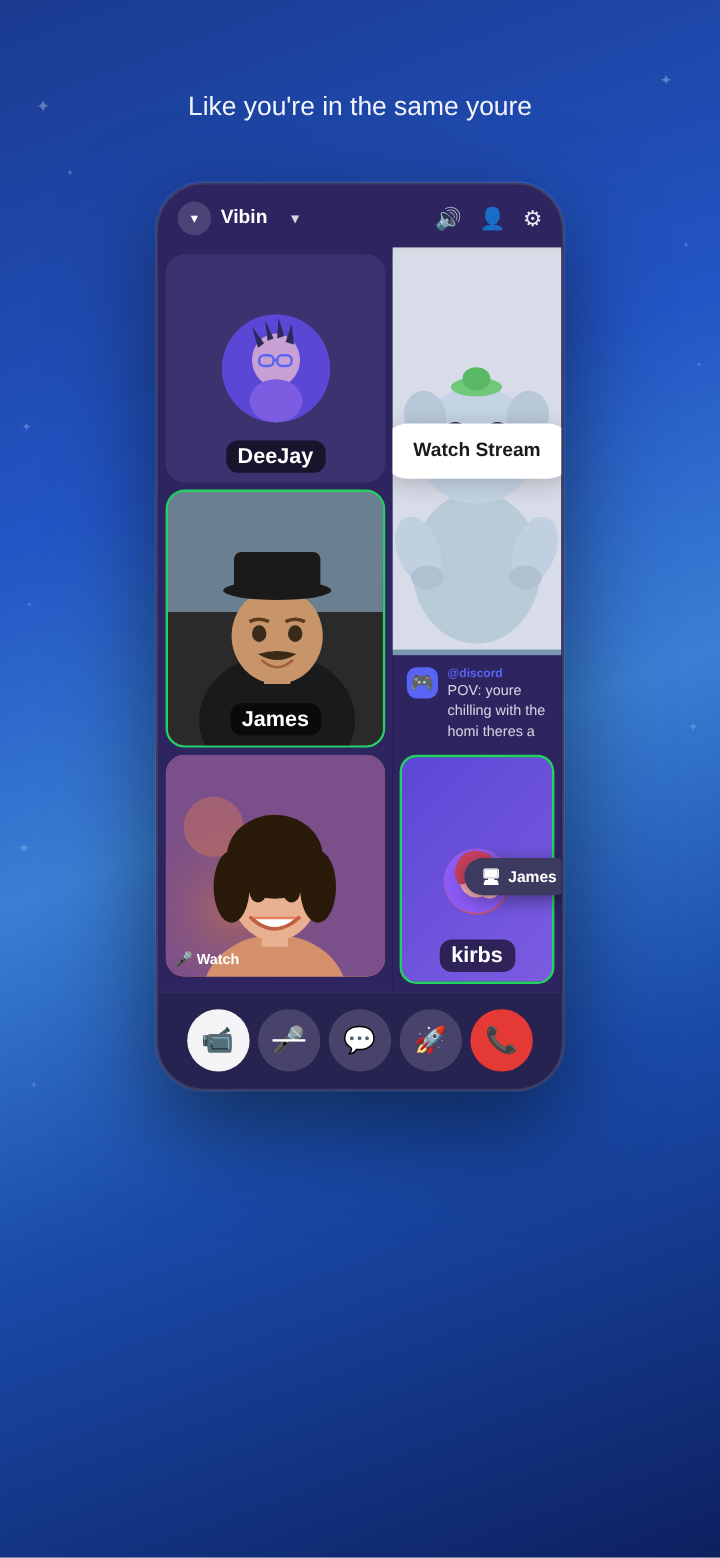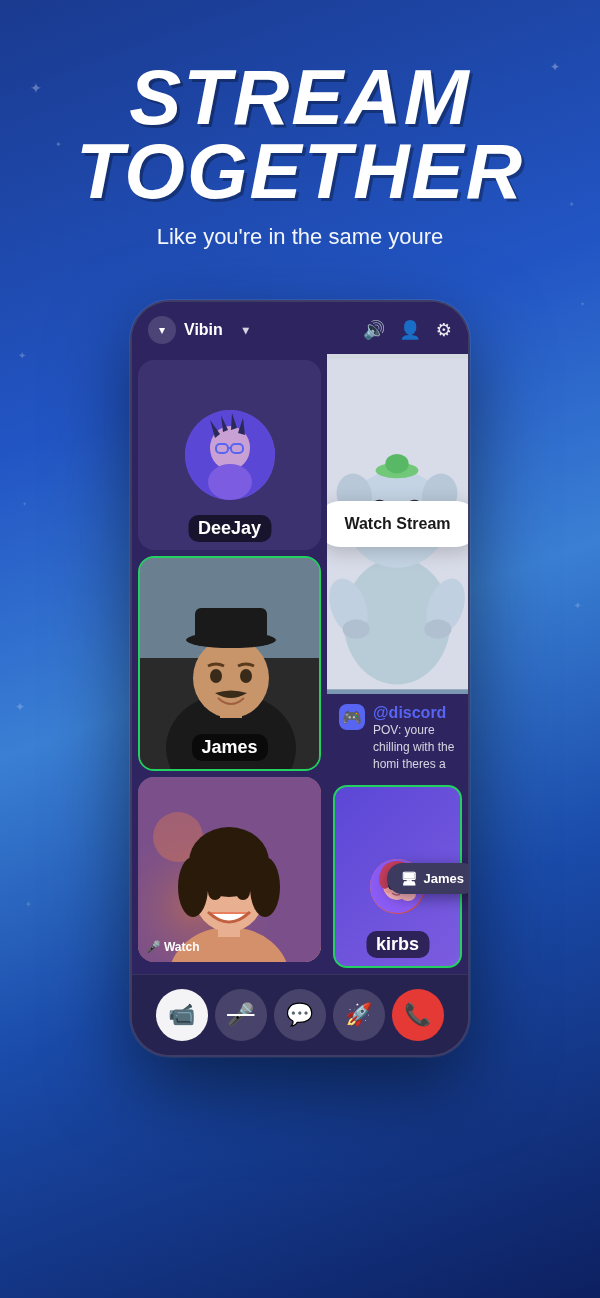--- a/index.html
+++ b/index.html
@@ -278,21 +278,21 @@
       font-size: 14px;
       font-weight: 900;
     }
 
     .stream-text-block {
       flex: 1;
     }
 
     .stream-handle {
       color: #5865F2;
-      font-size: 16px;
+      font-size: 10px;
       font-weight: 600;
     }
 
     .stream-desc {
       color: rgba(255,255,255,0.8);
       font-size: 12px;
       line-height: 1.4;
     }
 
     
@@ -396,24 +396,20 @@
   <span class="deco-star" style="top:200px;right:25px;font-size:8px;opacity:0.3">✦</span>
   <span class="deco-star" style="top:350px;left:18px;font-size:10px;opacity:0.4">✦</span>
   <span class="deco-star" style="top:500px;left:22px;font-size:6px;opacity:0.3">✦</span>
   <span class="deco-star" style="top:700px;left:15px;font-size:12px;opacity:0.35">✦</span>
   <span class="deco-star" style="top:900px;left:25px;font-size:8px;opacity:0.3">✦</span>
   <span class="deco-star" style="top:300px;right:15px;font-size:6px;opacity:0.35">✦</span>
   <span class="deco-star" style="top:600px;right:18px;font-size:10px;opacity:0.3">✦</span>
 </div>
 
 <div class="header">
-  <div class="main-title">
-    <span>STREAM</span><br>
-    <span>TOGETHER</span>
-  </div>
   <div class="subtitle">Like you're in the same youre</div>
 </div>
 
 <div class="phone-container">
   <div class="phone">
 
     <div class="phone-topbar">
       <div class="topbar-left">
         <div class="chevron-btn">
           <span>▾</span>

